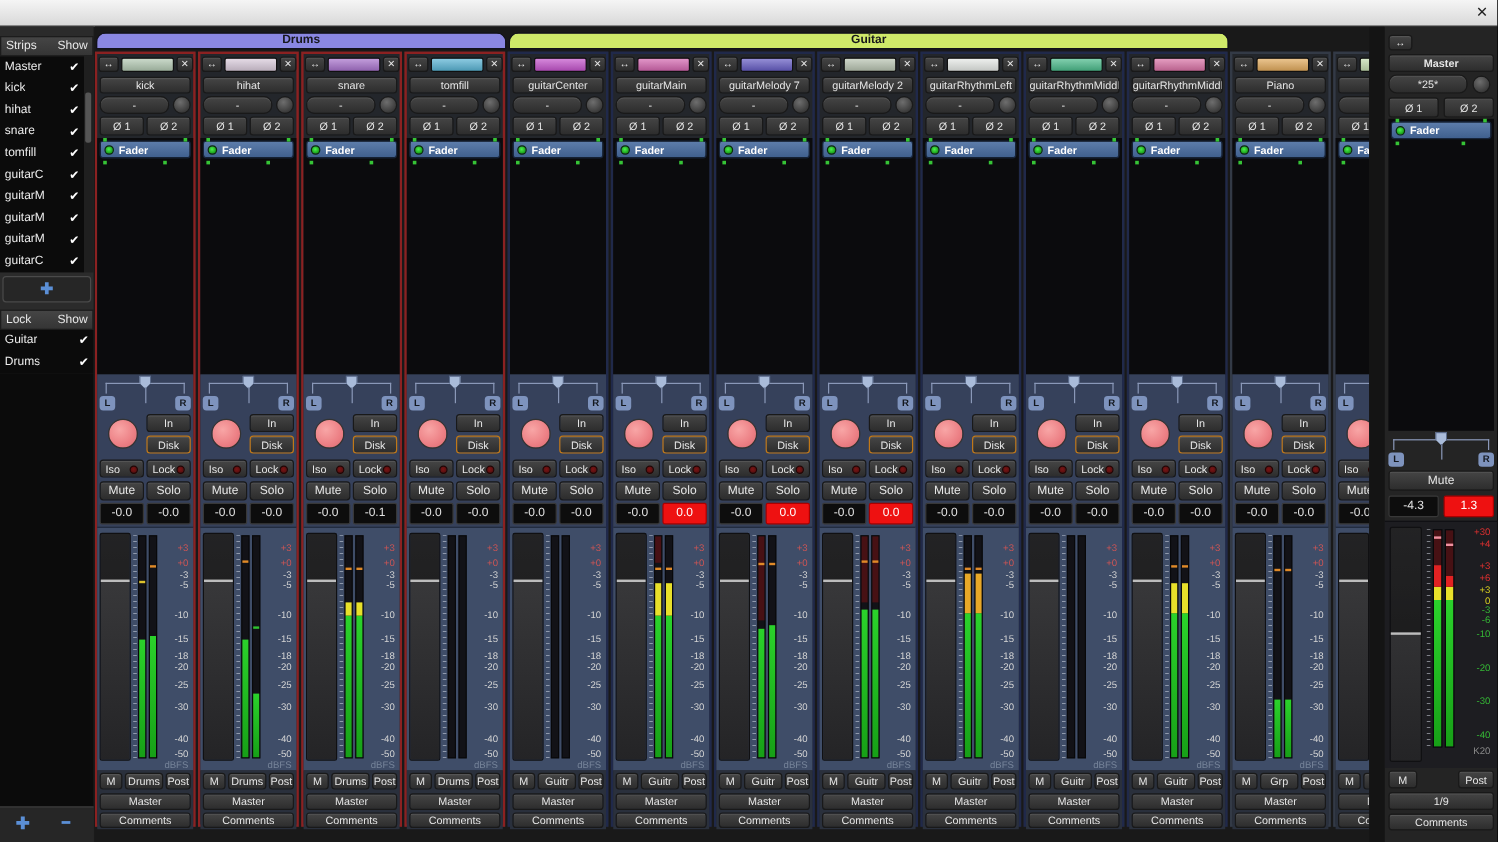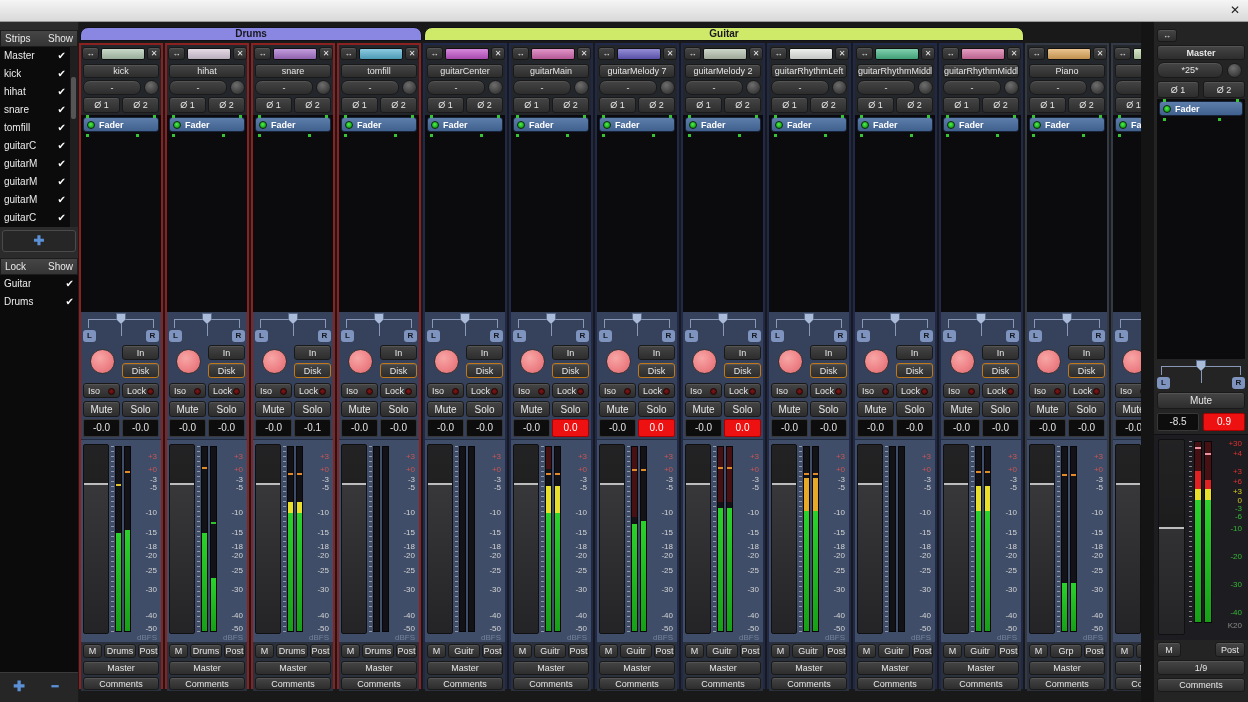--- a/index.html
+++ b/index.html
@@ -1081,22 +1081,22 @@
         <div class="dot" style="right:24px;top:19px"></div>
     </div>
     <div class="panwrap" style="top:337px">
       <div class="bracket"></div>
       <div class="pancenter"></div>
       <div class="panhandle"></div>
       <div class="panbadge" style="left:3px">L</div>
       <div class="panbadge" style="right:3px">R</div>
     </div>
     <div class="btn" style="left:3px;top:370px;width:88px;height:17px;line-height:16px;font-size:10px">Mute</div>
-    <div class="valbox" style="left:3px;top:391px;width:42px;height:18px;line-height:16px">-8.5</div>
-    <div class="valbox clip" style="left:49px;top:391px;width:42px;height:18px;line-height:16px">0.9</div>
+    <div class="valbox" style="left:3px;top:391px;width:42px;height:18px;line-height:16px">-4.3</div>
+    <div class="valbox clip" style="left:49px;top:391px;width:42px;height:18px;line-height:16px">1.3</div>
     <div class="meterpanel" style="top:412px;height:206px;background:#1d1d21;border-top:1px solid #101014">
       <div class="ftrack" id="master-ftrack" style="left:4px;top:4px;width:27px;height:196px">
           <div class="fupper" style="height: 45%;"></div>
           <div class="fline" style="top: 45%;"></div>
         </div>
       <div class="ticks" style="left:35px;top:6px;width:3px;height:182px"></div>
       <div class="mbar" id="master-bar-l" style="left:40px;top:6px;width:8px;height:182px">
           <div class="seg" style="top: 0px; height: 16%; background: rgb(71, 17, 20);"></div>
           <div class="seg g" style="bottom: 0px; height: 68%;"></div>
           <div class="seg" style="bottom: 68%; height: 6%; background: rgb(232, 224, 42);"></div>

